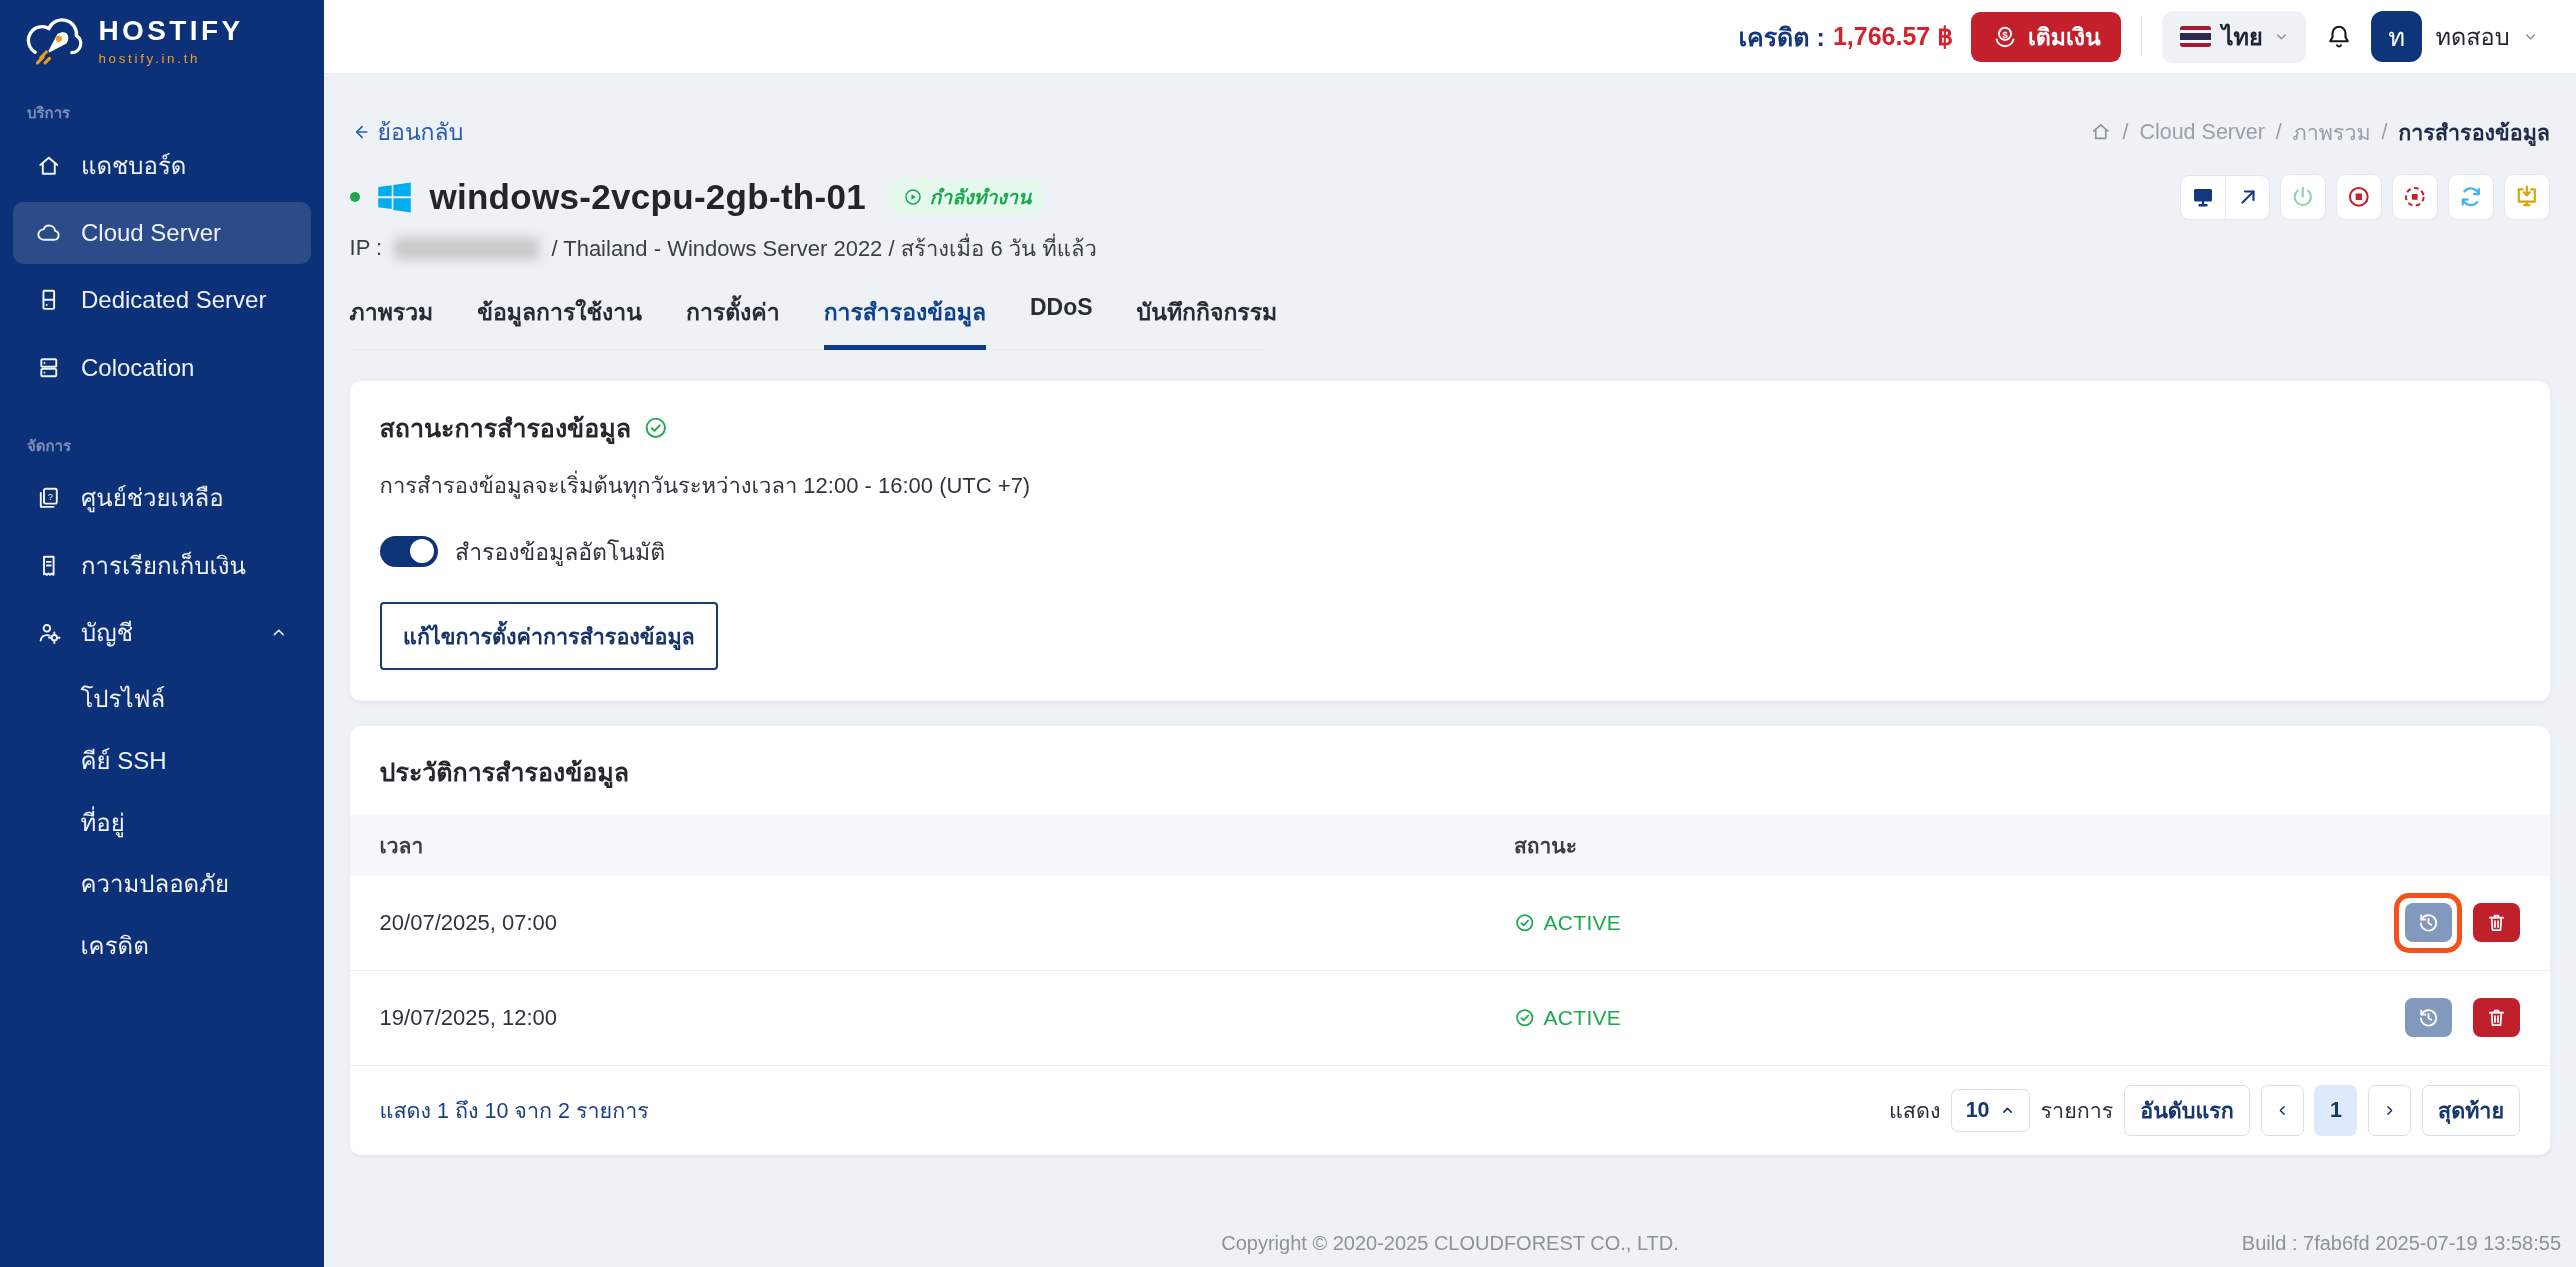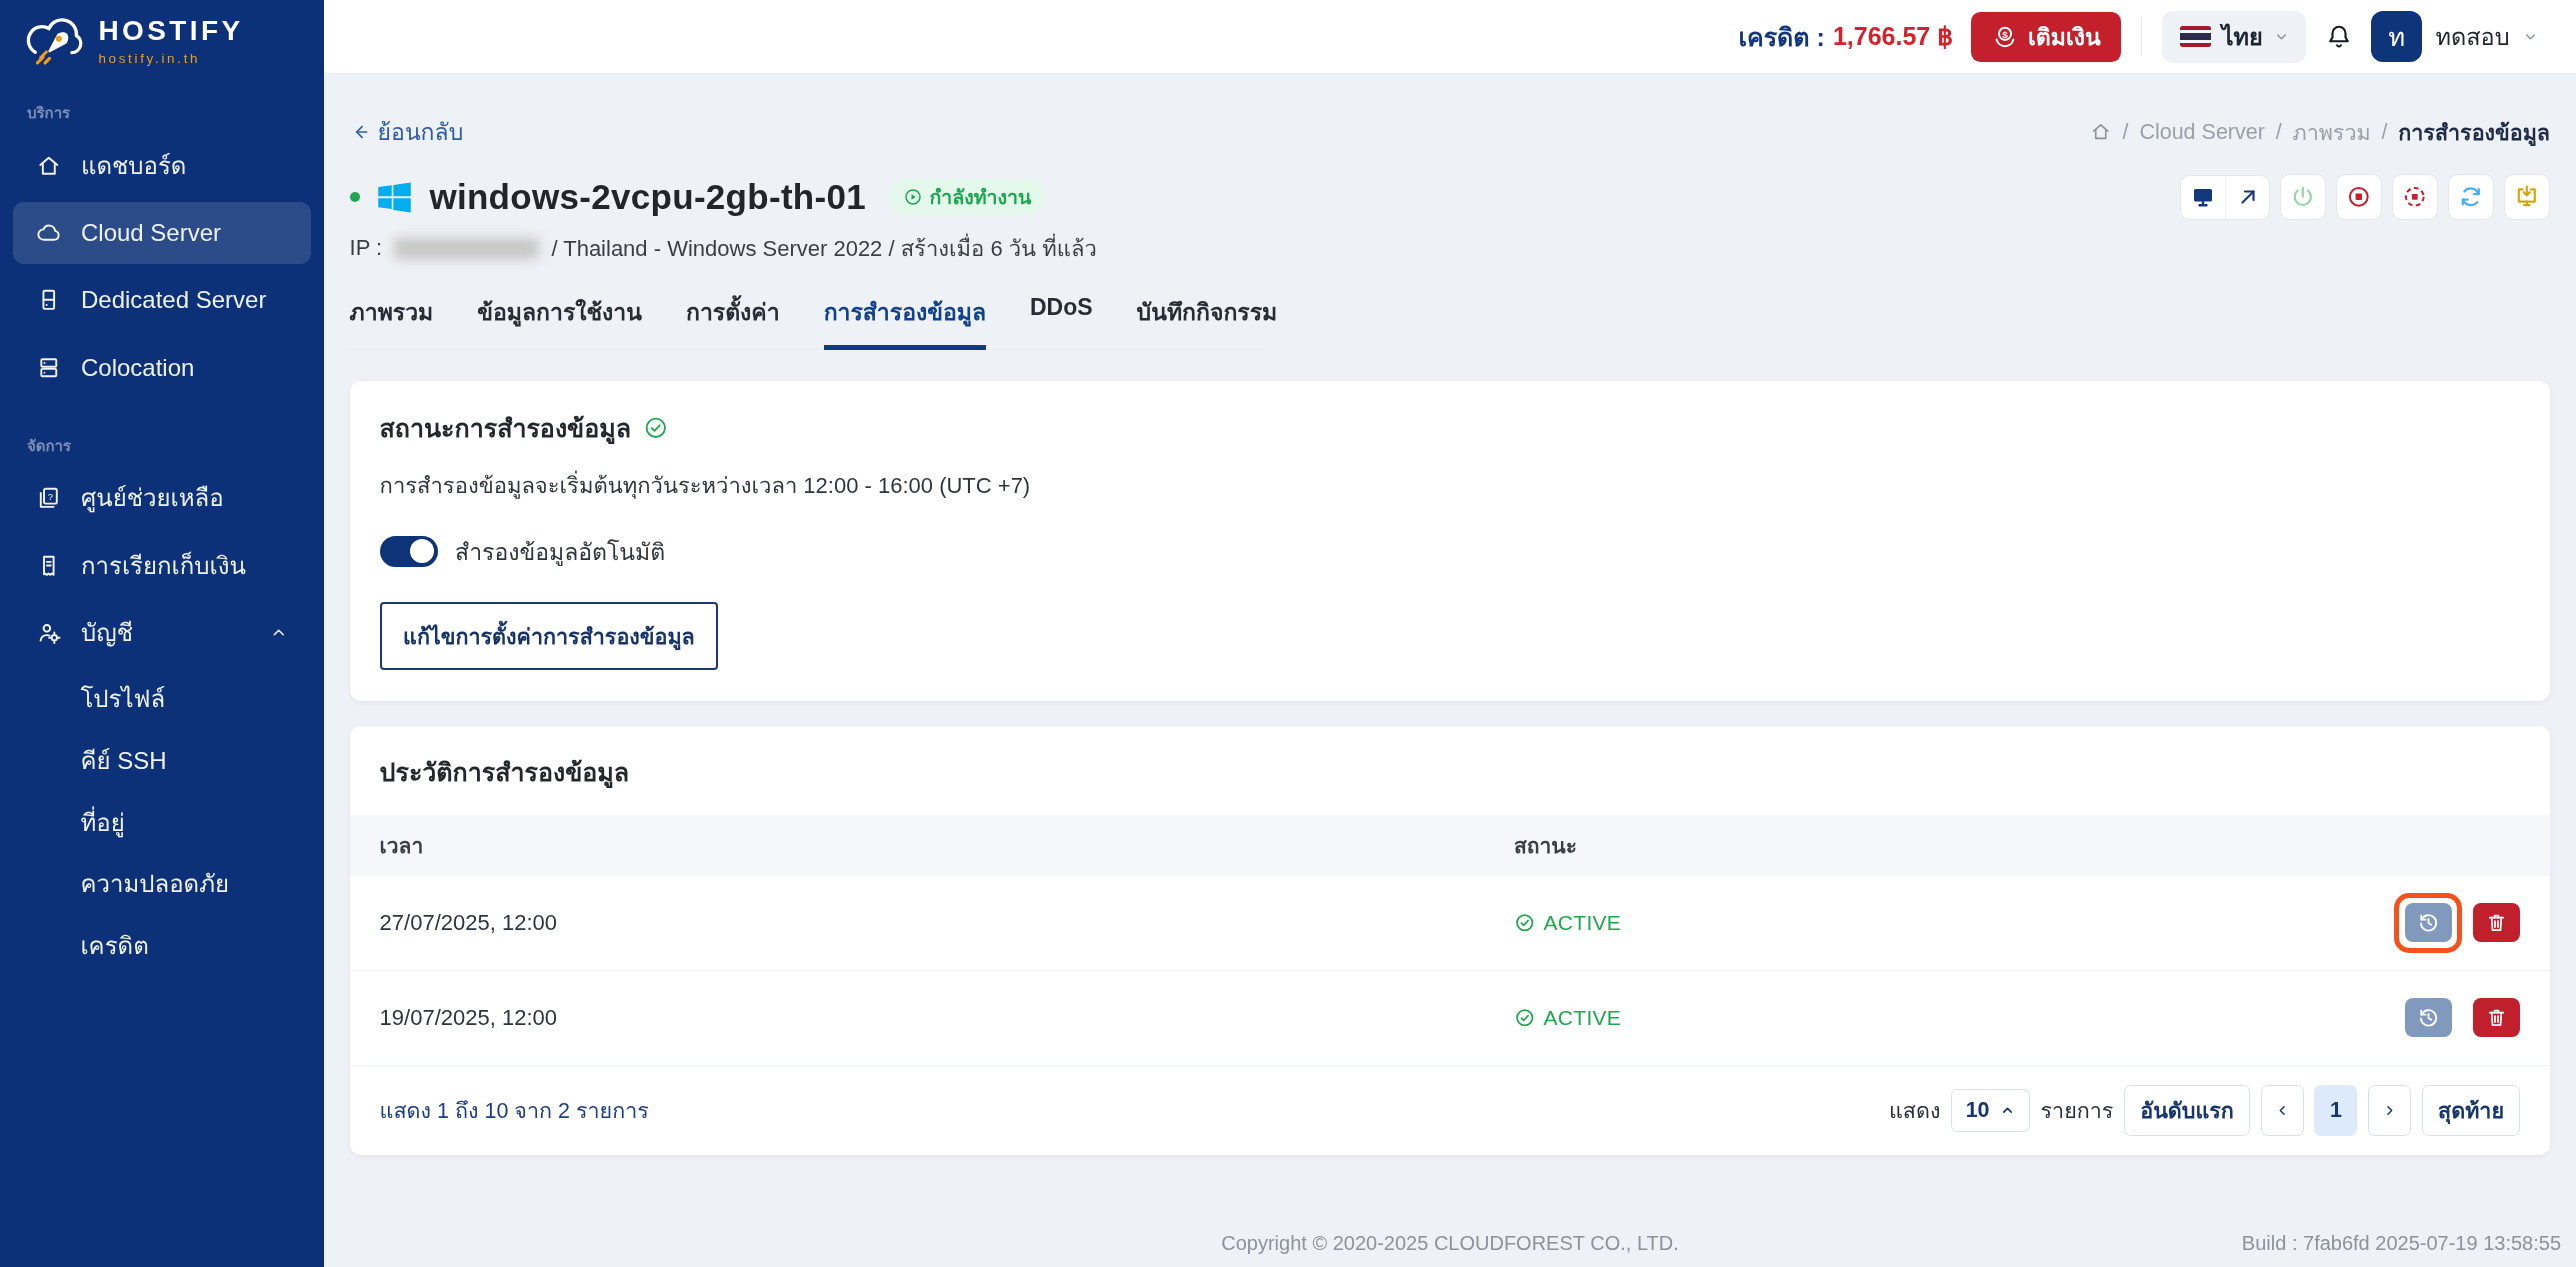--- a/index.html
+++ b/index.html
@@ -57,21 +57,21 @@
   .breadcrumb .bc-home { width:21.5px; height:21.5px; color:#8d939c; cursor:pointer; }
   .breadcrumb .bc-link { cursor:pointer; }
   .breadcrumb .bc-current { color:#1f2b47; font-weight:700; }
 
   .rowB { margin-top:24px; display:flex; justify-content:space-between; align-items:center; }
   .title-left { display:flex; align-items:center; gap:15px; }
   .status-dot { width:10.8px; height:10.8px; border-radius:50%; background:#21a64d; }
   .win-logo { width:39px; height:39px; }
   .server-name { font-size:35px; font-weight:800; color:#222529; letter-spacing:0.3px; }
   .run-badge { display:flex; align-items:center; gap:6.7px; background:#e4f8ec; color:#1ba84e; border-radius:672px;
-               height:36px; padding:0 15px; font-size:19.5px; font-weight:700; margin-left:6.7px; }
+               height:36px; padding:0 15px; font-size:19.5px; font-weight:700; margin-left:6.7px;font-style:italic; }
   .run-badge .play { width:20px; height:20px; }
   .icon-btns { display:flex; align-items:center; gap:10px; }
   .ibtn { width:46px; height:46px; background:#fff; border:1.3px solid #e3e7ed; border-radius:9.4px;
           display:flex; align-items:center; justify-content:center; cursor:pointer; }
   .ibtn svg { width:25.6px; height:25.6px; }
   .igroup { display:flex; background:#fff; border:1.3px solid #e3e7ed; border-radius:9.4px; overflow:hidden; }
   .igroup .icell { width:44px; height:43px; display:flex; align-items:center; justify-content:center; cursor:pointer; }
   .igroup .icell + .icell { border-left:1.3px solid #e9ecf1; }
   .igroup svg { width:24px; height:24px; }
 
@@ -436,21 +436,21 @@
             <span>ประวัติการสำรองข้อมูล</span>
           </h2>
 
         <div class="tbl-head">
           <span class="col-time">เวลา</span>
           <span class="col-status">สถานะ</span>
           <span class="col-actions"></span>
         </div>
 
         <div class="tbl-row">
-          <span class="col-time cell-time">27/07/2025, 12:00</span>
+          <span class="col-time cell-time">20/07/2025, 07:00</span>
           <span class="col-status">
             <span class="status-ok">
               <span class="chk">
                 <svg viewBox="0 0 24 24" fill="none" stroke="currentColor" stroke-width="1.9" stroke-linecap="round" stroke-linejoin="round">
                     <circle cx="12" cy="12" r="8.6"></circle>
                     <path d="M8.3 12.4l2.5 2.5 4.9-5.2"></path>
                   </svg>
               </span>
               <span>ACTIVE</span>
             </span>

